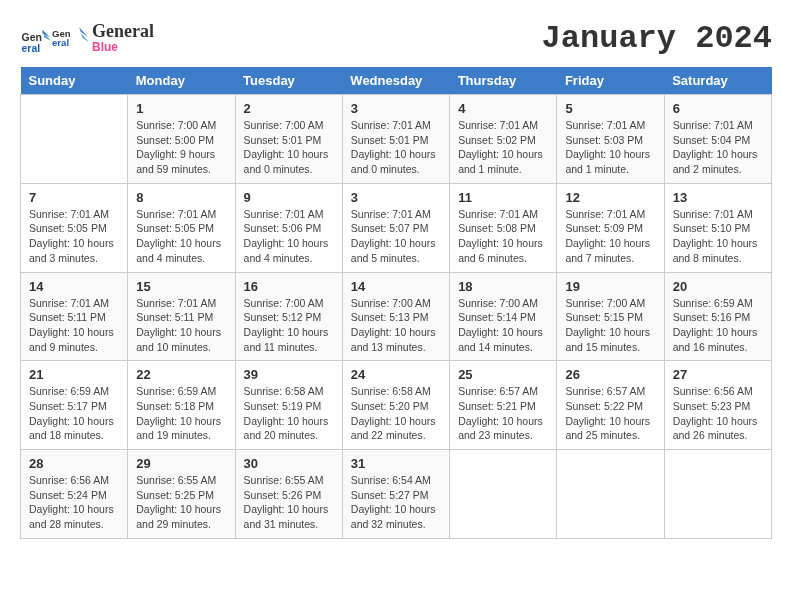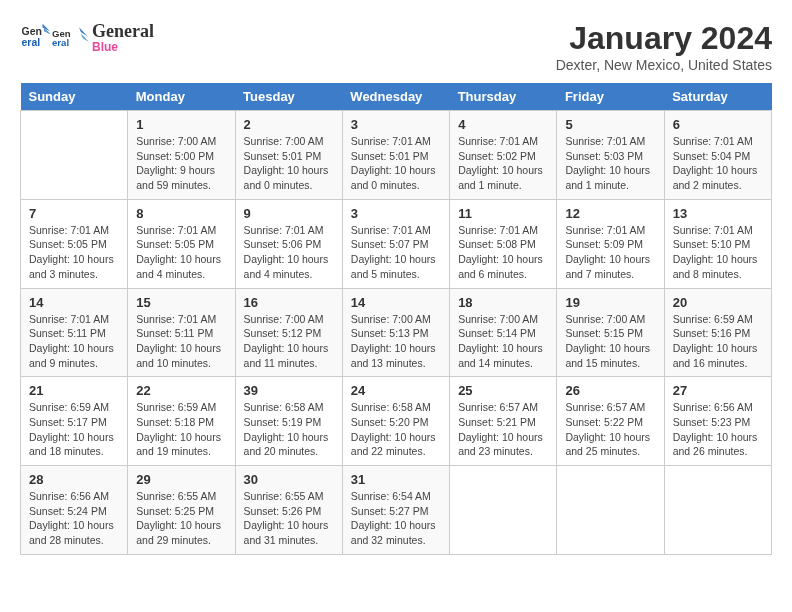--- a/index.html
+++ b/index.html
@@ -11,29 +11,30 @@
       padding: 20px;
     }
     .header {
       display: flex;
       justify-content: space-between;
       align-items: flex-start;
       margin-bottom: 10px;
     }
     .logo {
       display: flex;
-      align-items: flex-start;
+      align-items: flex-end;
     }
     .logo-icon {
       width: 30px;
       height: 30px;
       margin-right: 2px;
     }
     .title-section {
       text-align: right;
+      font-family: Liberation Mono, monospace;
     }
     .title-section h1 {
       font-size: 32px;
       font-weight: bold;
       color: #333;
     }
     .title-section p {
       font-size: 14px;
       color: #555;
     }
@@ -98,21 +99,20 @@
         </svg>
         <div style="margin-left:4px;">
           <div style="font-size:18px; font-weight:bold; color:#333; line-height:1.1;font-family:Liberation Serif, serif;">General</div>
           <div style="font-size:12px; font-weight:bold; color:#ec4899; line-height:1.1;">Blue</div>
         </div>
       </div>
     </div>
   </div>
   <div class="title-section">
     <h1>January 2024</h1>
-    <p>Dexter, New Mexico, United States</p>
   </div>
 </div>
 
 <table>
   <thead>
     <tr>
     <th>Sunday</th>
         <th>Monday</th>
         <th>Tuesday</th>
         <th>Wednesday</th>

